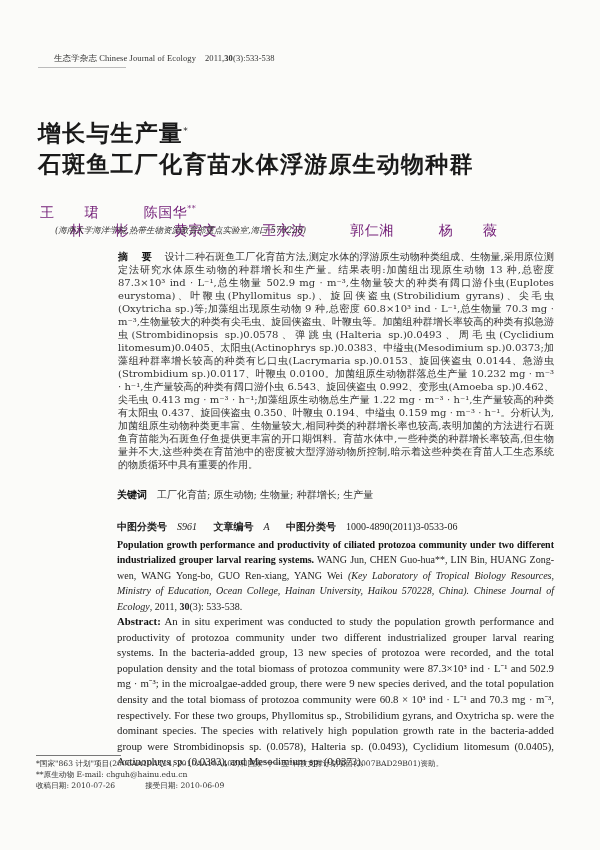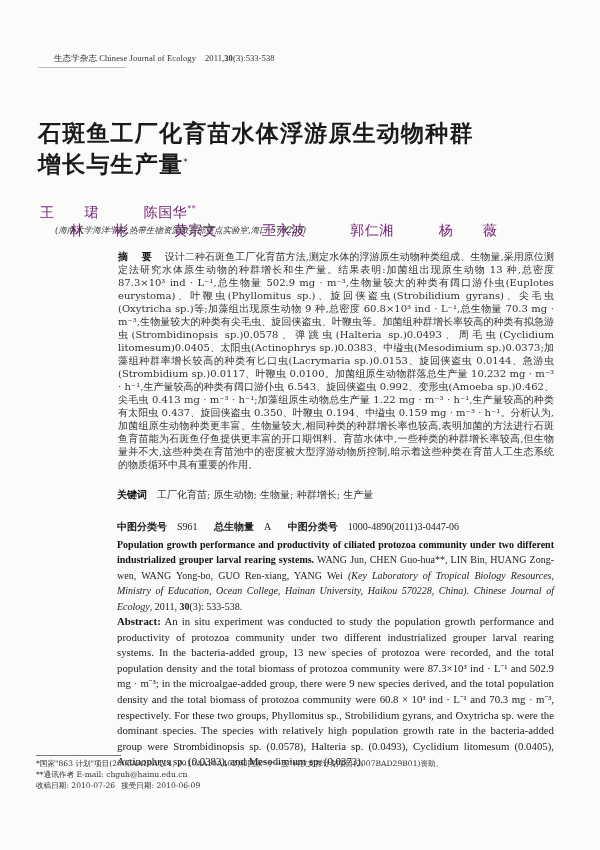--- a/index.html
+++ b/index.html
@@ -33,85 +33,85 @@
   .cn-abstract .lbl { font-family:"DejaVu Sans", sans-serif; font-weight:bold; color:#111; margin-right:8px; letter-spacing:5px; }
   .kw {
     position:absolute; left:117px; top:488px; width:436px; font-size:10px; color:#333;
   }
   .kw .lbl { font-family:"DejaVu Sans", sans-serif; font-weight:bold; color:#111; margin-right:10px; }
   .cls {
     position:absolute; left:117px; top:520px; width:436px; font-size:10px; color:#222;
     font-family:"Liberation Serif", serif;
   }
   .cls .lbl { font-family:"DejaVu Sans", sans-serif; font-weight:bold; margin-right:10px; }
-  .cls .val { margin-right:14px; }
+  .cls .val { margin-right:14px;font-style:italic; }
   .en-block {
     position:absolute; left:117px; top:537px; width:437px;
     font-family:"Liberation Serif", serif; font-size:10px; line-height:15.4px; color:#222; text-align:justify;
   }
   .en-block .en-title { font-weight:bold; color:#111; }
   .en-abstract {
     position:absolute; left:117px; top:614px; width:437px;
     font-family:"Liberation Serif", serif; font-size:10.8px; line-height:15.6px; color:#222; text-align:justify;
   }
   .en-abstract .lbl { font-weight:bold; color:#111;margin-top:41px; }
   .foot-rule { position:absolute; left:36px; top:755px; width:85px; height:1px; background:#777; }
   .footnotes {
     position:absolute; left:36px; top:758px; font-size:7.6px; line-height:11px; color:#333;
     font-family:"DejaVu Serif", serif;
   }
-  .footnotes .dates span { margin-right:6px; }
+  .footnotes .dates span { margin-right:30px; }
 </style>
 </head>
 <body>
 
 <div class="header">
   <span>生态学杂志</span>
   <span>Chinese Journal of Ecology</span>
   &nbsp;&nbsp;
   <span>2011</span>,<b>30</b><span>(3):533-538</span>
 </div>
 <div class="header-rule"></div>
 
 <div class="title">
+  <div><span>增长与生产量</span><sup>*</sup></div>
   <div>石斑鱼工厂化育苗水体浮游原生动物种群</div>
-  <div><span>增长与生产量</span><sup>*</sup></div>
 </div>
 
 <div class="authors">
   <span style="white-space:pre">王  珺   陈国华</span><sup>**</sup><span style="white-space:pre">  林  彬   黄宗文   王永波   郭仁湘   杨  薇</span>
 </div>
 <div class="affil">(海南大学海洋学院,热带生物资源教育部重点实验室,海口 570228)</div>
 
 <div class="cn-abstract">
   <span class="lbl">摘 要</span><span>设计二种石斑鱼工厂化育苗方法,测定水体的浮游原生动物种类组成、生物量,采用原位测定法研究水体原生动物的种群增长和生产量。结果表明:加菌组出现原生动物 13 种,总密度 87.3×10³ ind · L⁻¹,总生物量 502.9 mg · m⁻³,生物量较大的种类有阔口游仆虫(Euplotes eurystoma)、叶鞭虫(Phyllomitus sp.)、旋回侠盗虫(Strobilidium gyrans)、尖毛虫(Oxytricha sp.)等;加藻组出现原生动物 9 种,总密度 60.8×10³ ind · L⁻¹,总生物量 70.3 mg · m⁻³,生物量较大的种类有尖毛虫、旋回侠盗虫、叶鞭虫等。加菌组种群增长率较高的种类有拟急游虫(Strombidinopsis sp.)0.0578、弹跳虫(Halteria sp.)0.0493、周毛虫(Cyclidium litomesum)0.0405、太阳虫(Actinophrys sp.)0.0383、中缢虫(Mesodimium sp.)0.0373;加藻组种群率增长较高的种类有匕口虫(Lacrymaria sp.)0.0153、旋回侠盗虫 0.0144、急游虫(Strombidium sp.)0.0117、叶鞭虫 0.0100。加菌组原生动物群落总生产量 10.232 mg · m⁻³ · h⁻¹,生产量较高的种类有阔口游仆虫 6.543、旋回侠盗虫 0.992、变形虫(Amoeba sp.)0.462、尖毛虫 0.413 mg · m⁻³ · h⁻¹;加藻组原生动物总生产量 1.22 mg · m⁻³ · h⁻¹,生产量较高的种类有太阳虫 0.437、旋回侠盗虫 0.350、叶鞭虫 0.194、中缢虫 0.159 mg · m⁻³ · h⁻¹。分析认为,加菌组原生动物种类更丰富、生物量较大,相同种类的种群增长率也较高,表明加菌的方法进行石斑鱼育苗能为石斑鱼仔鱼提供更丰富的开口期饵料。育苗水体中,一些种类的种群增长率较高,但生物量并不大,这些种类在育苗池中的密度被大型浮游动物所控制,暗示着这些种类在育苗人工生态系统的物质循环中具有重要的作用。</span>
 </div>
 
 <div class="kw">
   <span class="lbl">关键词</span><span>工厂化育苗; 原生动物; 生物量; 种群增长; 生产量</span>
 </div>
 
 <div class="cls">
   <span class="lbl">中图分类号</span><span class="val">S961</span>
-  <span class="lbl">总生物量</span><span class="val">A</span>
-  <span class="lbl">中图分类号</span><span>1000-4890(2011)3-0447-06</span>
+  <span class="lbl">文章编号</span><span class="val">A</span>
+  <span class="lbl">中图分类号</span><span>1000-4890(2011)3-0533-06</span>
 </div>
 
 <div class="en-block">
   <span class="en-title">Population growth performance and productivity of ciliated protozoa community under two different industrialized grouper larval rearing systems.</span>
   <span>WANG Jun, CHEN Guo-hua**, LIN Bin, HUANG Zong-wen, WANG Yong-bo, GUO Ren-xiang, YANG Wei</span>
   <i>(Key Laboratory of Tropical Biology Resources, Ministry of Education, Ocean College, Hainan University, Haikou 570228, China).</i>
   <i>Chinese Journal of Ecology</i><span>, 2011, </span><b>30</b><span>(3): 533-538.</span>
 </div>
 
 <div class="en-abstract">
   <span class="lbl">Abstract:</span>
   <span>An in situ experiment was conducted to study the population growth performance and productivity of protozoa community under two different industrialized grouper larval rearing systems. In the bacteria-added group, 13 new species of protozoa were recorded, and the total population density and the total biomass of protozoa community were 87.3×10³ ind · L⁻¹ and 502.9 mg · m⁻³; in the microalgae-added group, there were 9 new species derived, and the total population density and the total biomass of protozoa community were 60.8 × 10³ ind · L⁻¹ and 70.3 mg · m⁻³, respectively. For these two groups, Phyllomitus sp., Strobilidium gyrans, and Oxytricha sp. were the dominant species. The species with relatively high population growth rate in the bacteria-added group were Strombidinopsis sp. (0.0578), Halteria sp. (0.0493), Cyclidium litomesum (0.0405), Actinophrys sp. (0.0383), and Mesodimium sp. (0.0373),</span>
 </div>
 
 <div class="foot-rule"></div>
 <div class="footnotes">
   <div>*国家"863 计划"项目(2006AA10A414, 2010AA10A402)和国家"十一五"科技支撑计划项目(2007BAD29B01)资助。</div>
-  <div>**通讯作者 E-mail: chguh@hainu.edu.cn</div>
+  <div>**原生动物 E-mail: chguh@hainu.edu.cn</div>
   <div class="dates">
     <span>收稿日期: 2010-07-26</span><span>接受日期: 2010-06-09</span>
   </div>
 </div>
 
 </body></html>

